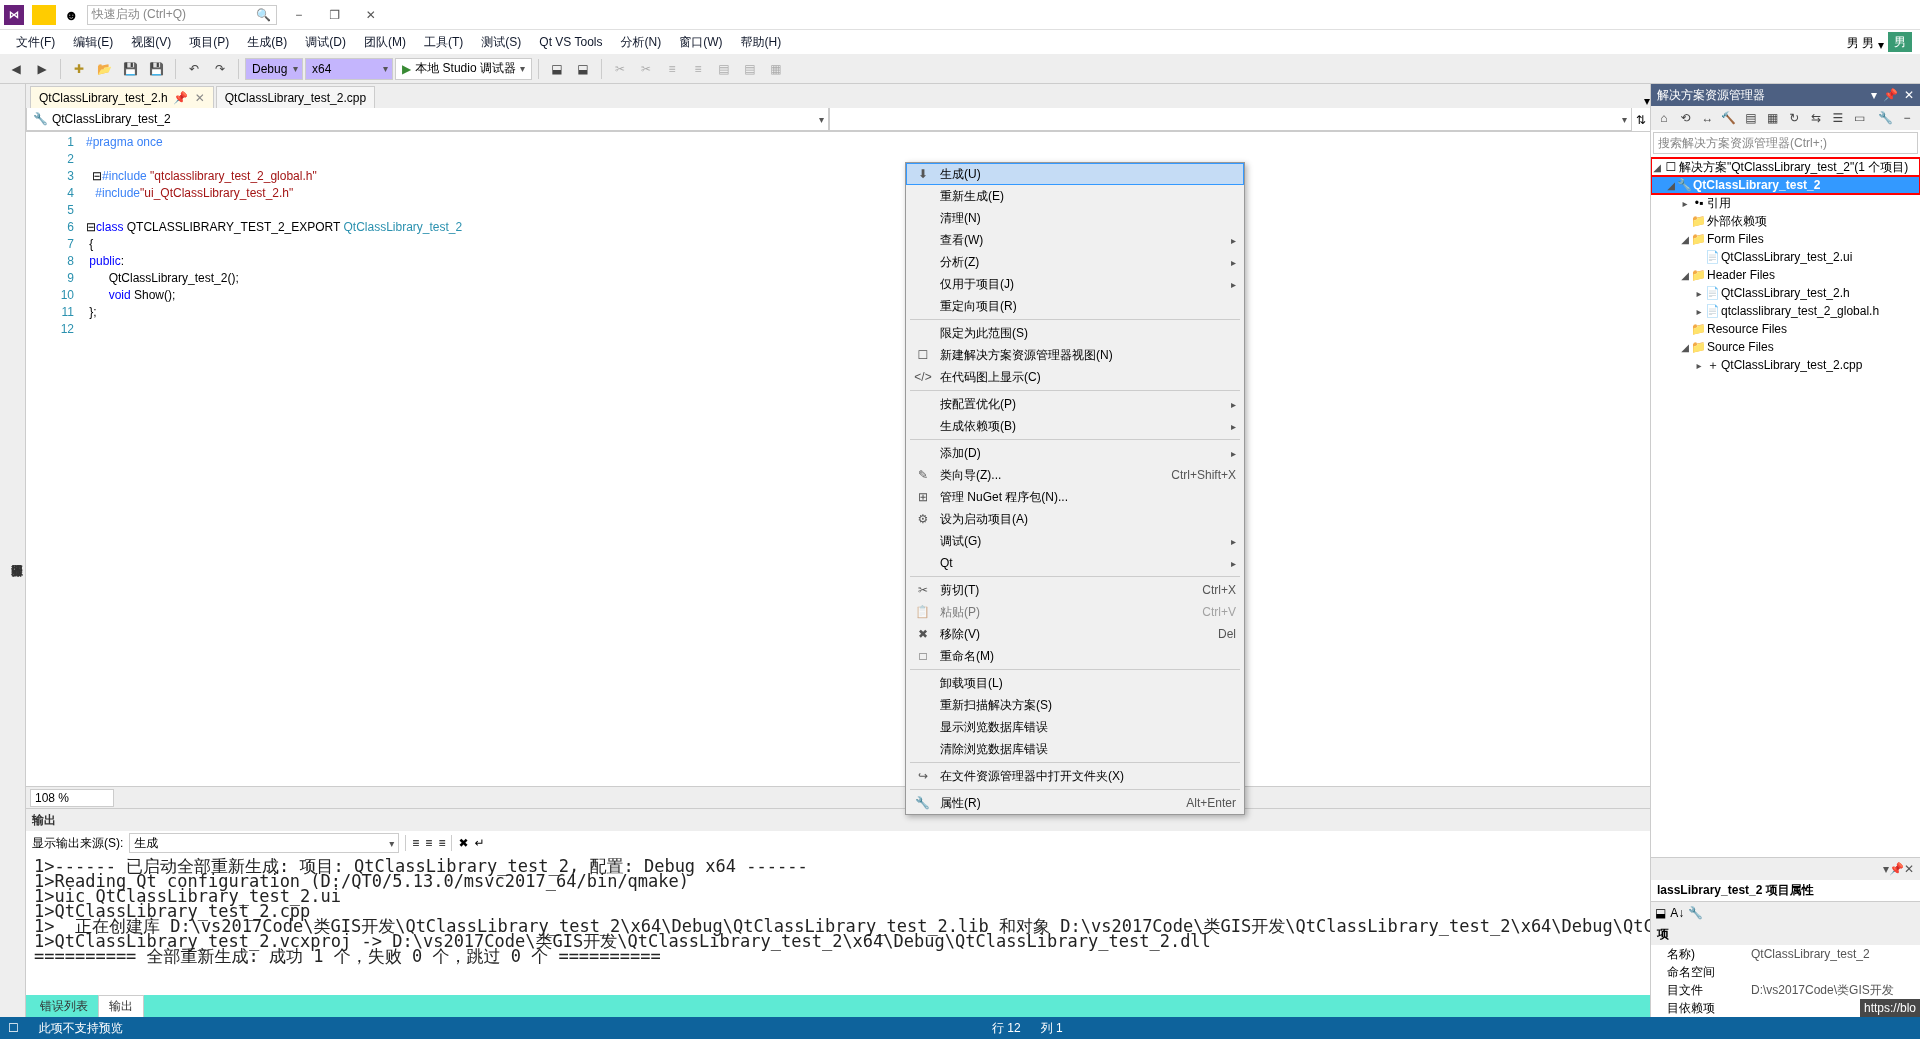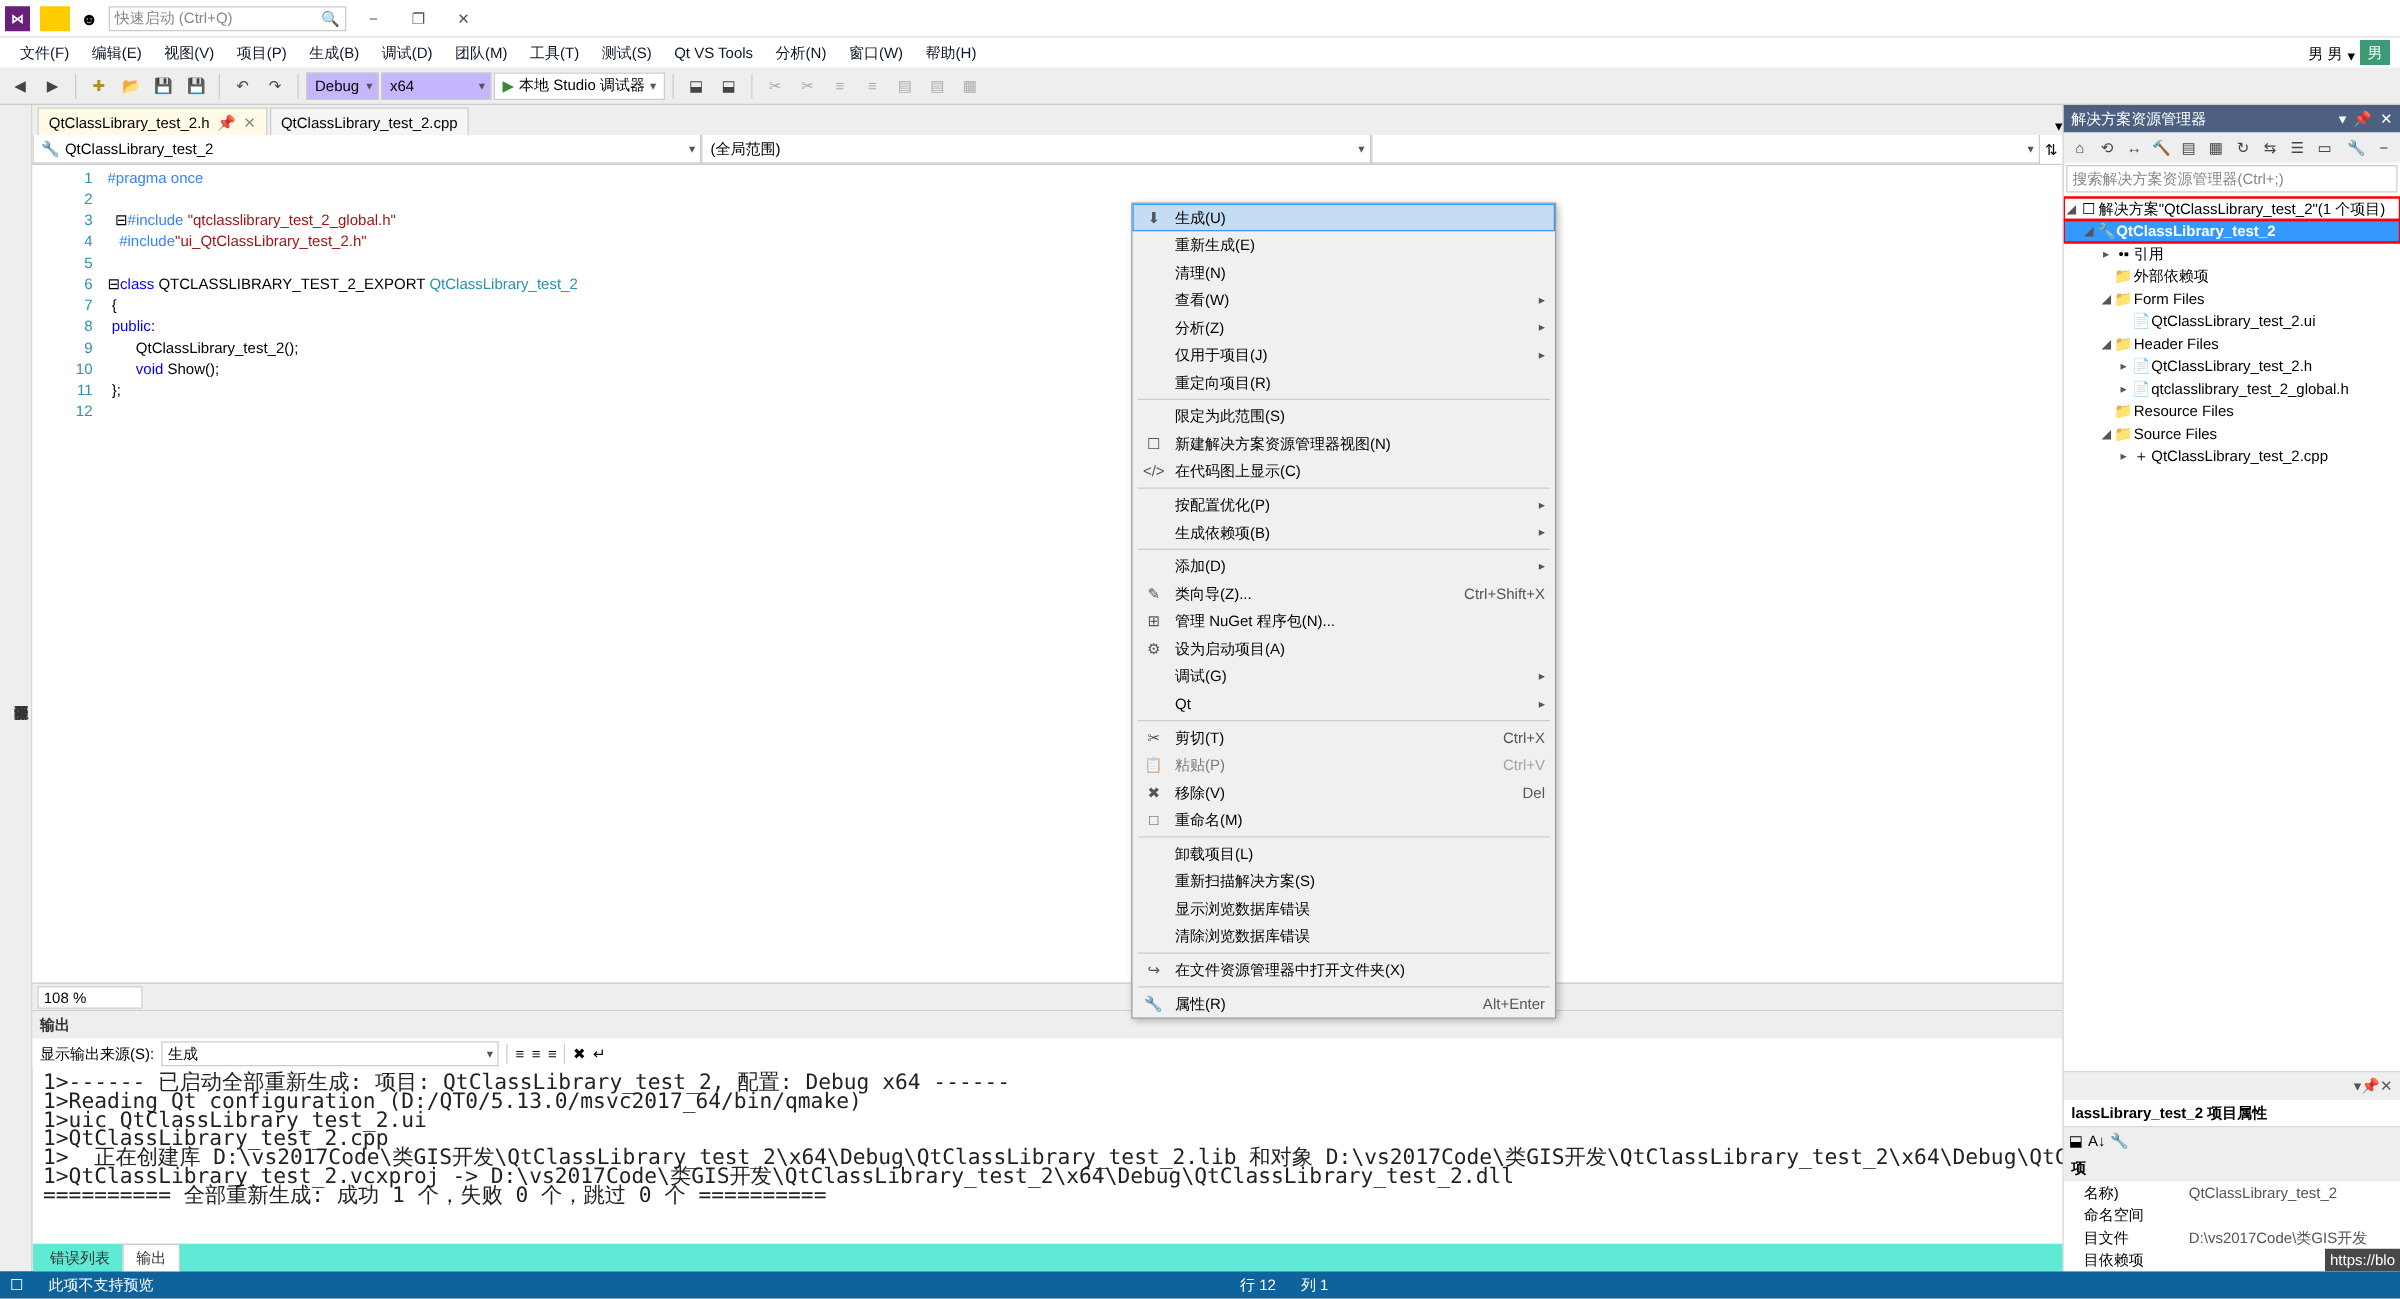--- a/index.html
+++ b/index.html
@@ -179,23 +179,20 @@
         <span>QtClassLibrary_test_2.cpp</span>
       </div>
       <div style="flex:1"></div>
       <div class="btn">▾</div>
     </div>
     <div class="nav-bar">
       <div class="combo2">
           <span style="margin-right:4px;">🔧</span>
           <span>QtClassLibrary_test_2</span>
         </div>
-      <div class="combo2">
-          <span>(全局范围)</span>
-        </div>
       <div class="combo2"></div>
       <div style="width:18px;display:flex;align-items:center;justify-content:center;">⇅</div>
     </div>
     <div class="code-area">
       <div class="gutter" id="gutter">
           <div>1</div>
           <div>2</div>
           <div>3</div>
           <div>4</div>
           <div>5</div>

